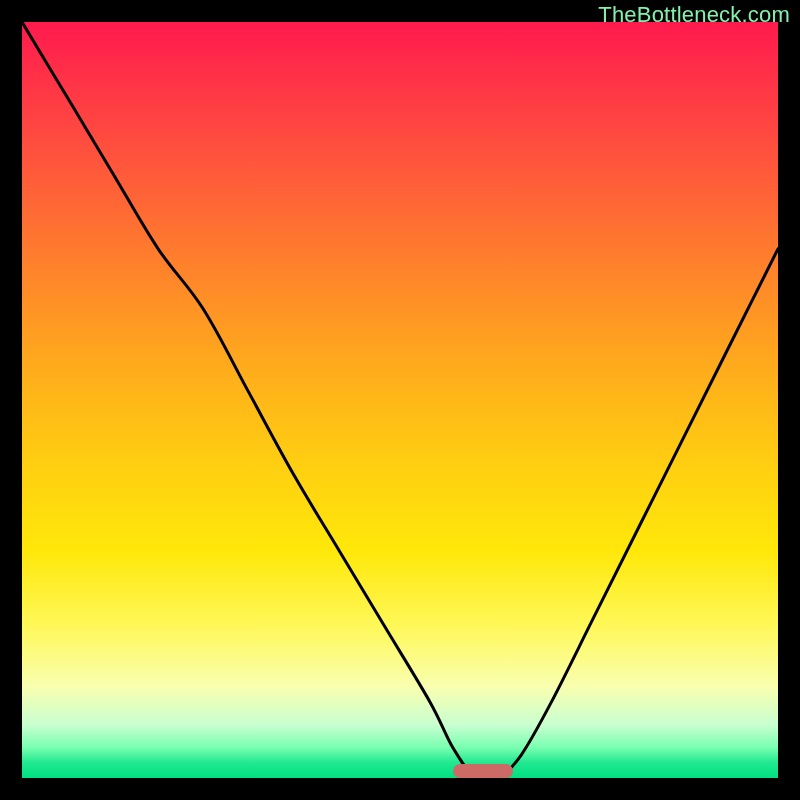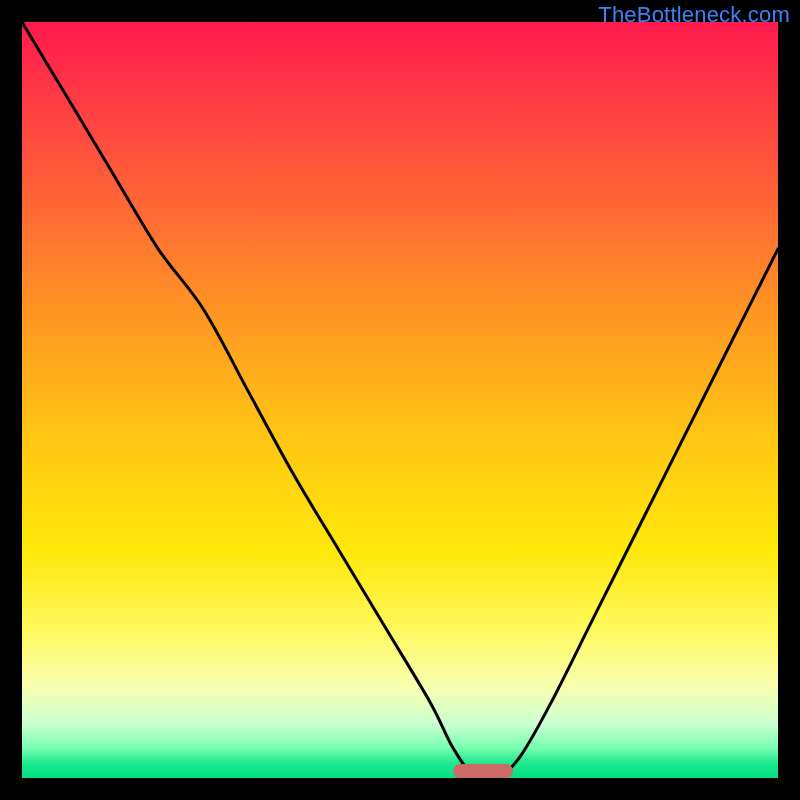--- a/index.html
+++ b/index.html
@@ -37,21 +37,21 @@
       #c8ffd0 93%,
       #78ffb0 96%,
       #20e890 98%,
       #00e080 100%
     );
   }
   .watermark {
     position: absolute;
     top: 2px;
     right: 10px;
-    color: #3b82f6;
+    color: #86efac;
     font-size: 22px;
     font-weight: 500;
     letter-spacing: 0.2px;
     user-select: none;
   }
   svg.curve {
     position: absolute;
     left: 0;
     top: 0;
     width: 756px;

